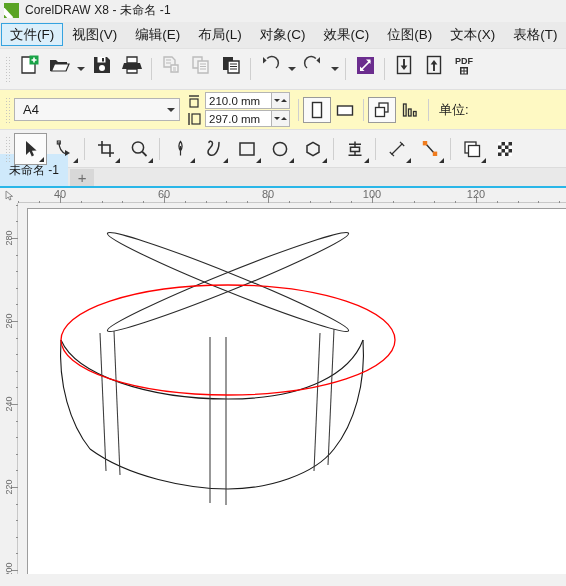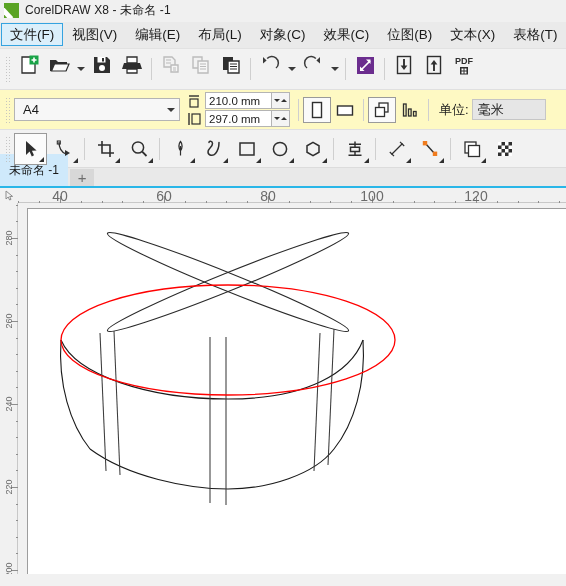--- a/index.html
+++ b/index.html
@@ -149,21 +149,21 @@
     position: absolute; left: 18px; top: 0; right: 0; height: 15px;
     background: #f1f1f1; overflow: hidden;
   }
   .vruler {
     position: absolute; left: 0; top: 15px; width: 18px; bottom: 0;
     background: #f1f1f1; overflow: hidden;
   }
   .htick { position: absolute; bottom: 0; width: 1px; background: #8d8d8d; }
   .vtick { position: absolute; right: 0; height: 1px; background: #8d8d8d; }
   .hlabel {
-    position: absolute; top: 0px; font-size: 14px; color: #6b6b6b;
+    position: absolute; top: 0px; font-size: 11px; color: #6b6b6b;
     transform: translateX(-50%); white-space: nowrap;
   }
   .vlabel {
     position: absolute; left: 1px; font-size: 9px; color: #6b6b6b;
     transform: translateY(-50%) rotate(-90deg); white-space: nowrap;
     transform-origin: center center;
   }
   .ruler-baseline { position: absolute; left: 0; right: 0; bottom: 0; height: 1px; background: #c8c8c8; }
   .vruler-baseline { position: absolute; top: 0; bottom: 0; right: 0; width: 1px; background: #c8c8c8; }
   .canvas-area {
@@ -404,23 +404,20 @@
       <svg width="20" height="20" viewBox="0 0 20 20">
         <rect x="3.5" y="4" width="2.6" height="12" fill="none" stroke="#2f2f2f" stroke-width="1.3"></rect>
         <rect x="8.5" y="9" width="2.6" height="7" fill="none" stroke="#2f2f2f" stroke-width="1.3"></rect>
         <rect x="13.5" y="11.5" width="2.6" height="4.5" fill="none" stroke="#2f2f2f" stroke-width="1.3"></rect>
       </svg>
     </div>
 
     <div class="tb-sep"></div>
 
     <div class="unit-label">单位:</div>
-    <div class="unit-box">
-      <span>毫米</span>
-    </div>
   </div>
 
   <div class="toolbox">
     <div class="grip"></div>
 
     <div class="tool-btn sel">
       <svg width="20" height="20" viewBox="0 0 20 20">
           <path d="M5 2 L5 16 L8.6 12.6 L10.8 17.4 L13 16.3 L10.9 11.8 L15.6 11.6 Z" fill="#2f2f2f"></path>
         </svg>
       <i class="tool-flyout"></i>

